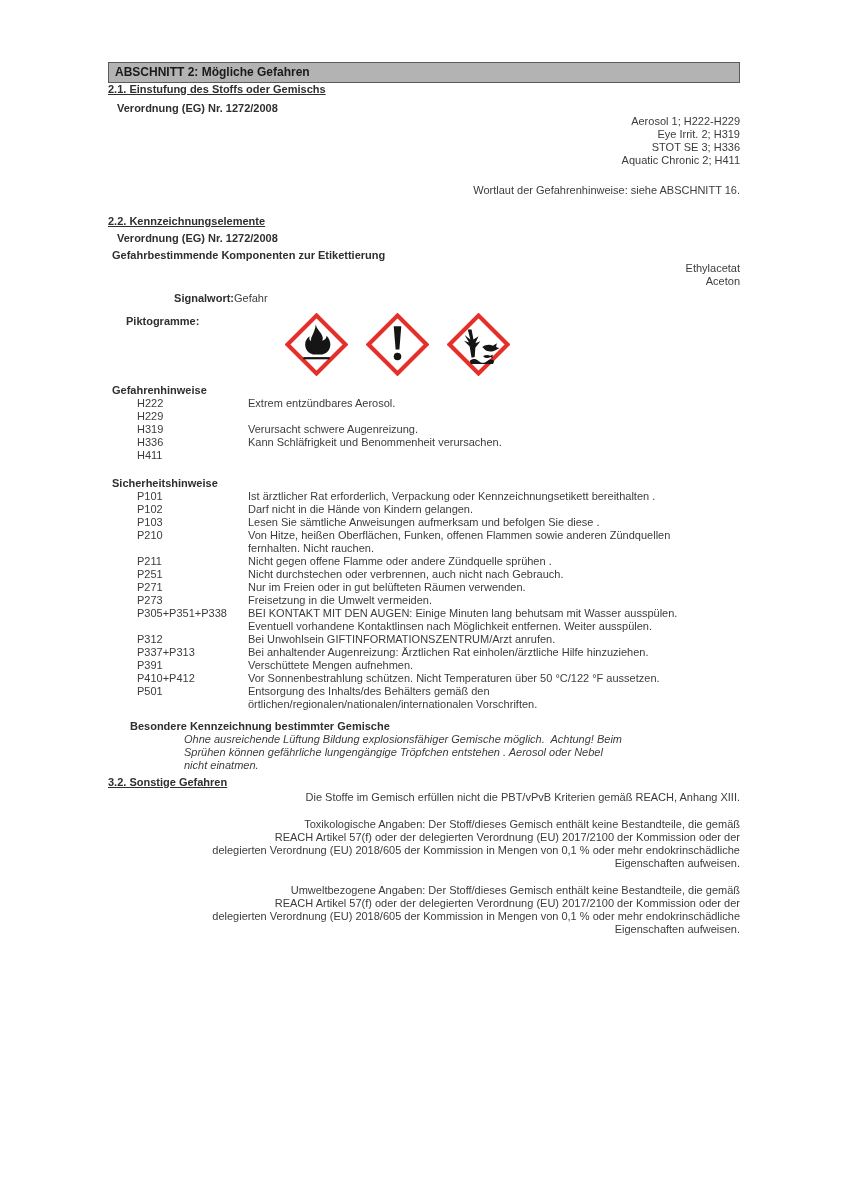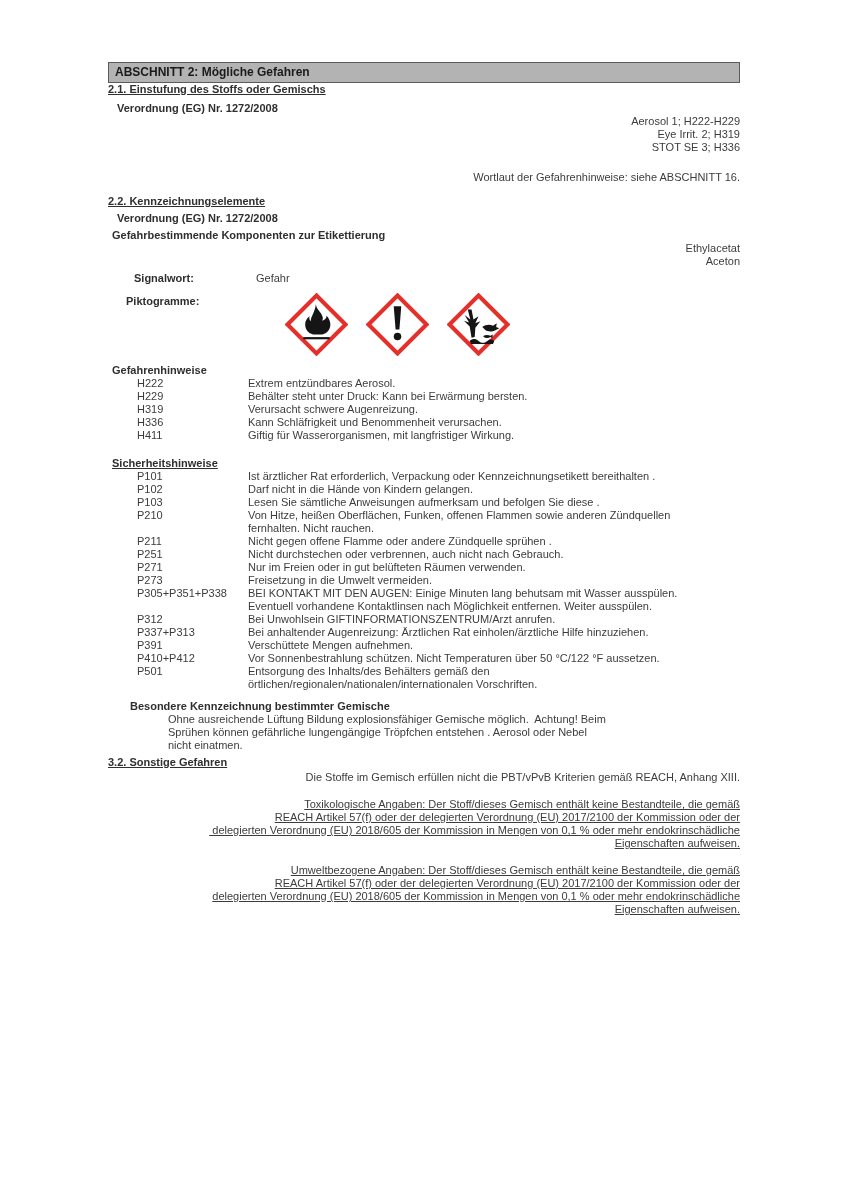--- a/index.html
+++ b/index.html
@@ -26,49 +26,50 @@
   .bold{font-weight:bold;color:#2f2f2f;}
   .line{white-space:pre;}
   .ind9{margin-left:9px;}
   .ind10{margin-left:10px;}
   .ind18{margin-left:4px;}
   .ind29{margin-left:29px;text-align:right;}
   .row{display:flex;}
   .row .code{flex:none;margin-left:29px;width:111px;}
   .row .stext{flex:1;}
   .lv{display:flex;}
-  .lv .label{flex:none;margin-left:26px;width:122px;font-weight:bold;color:#2f2f2f;}
+  .lv .label{flex:none;margin-left:4px;width:122px;font-weight:bold;color:#2f2f2f;text-align:right;}
   .picto-row{display:flex;align-items:flex-start;}
   .picto-strip{display:flex;margin-left:1px;gap:18px;}
   .picto{width:63px;height:63px;}
   .mt-title1{}
   .mt4{margin-top:4px;}
-  .mt5{margin-top:11px;}
+  .mt5{margin-top:18px;}
   .mt6{margin-top:6px;}
   .mt8{margin-top:8px;gap:36px;}
   .mt9{margin-top:9px;padding-left:12px;}
-  .mt14{margin-top:14px;text-decoration:underline;}
+  .mt14{margin-top:14px;}
   .mt17{margin-top:17px;}
 </style>
 </head>
 <body>
 
 <div class="page">
   <div class="content">
 
     <div class="section-bar">
       <span>ABSCHNITT 2: Mögliche Gefahren</span>
     </div>
 
     <div class="h-underline mt-title1 line">2.1. Einstufung des Stoffs oder Gemischs</div>
     <div class="bold ind9 mt6 line">Verordnung (EG) Nr. 1272/2008</div>
     <div class="ind29">
       <div class="line">Aerosol 1; H222-H229</div>
       <div class="line">Eye Irrit. 2; H319</div>
       <div class="line">STOT SE 3; H336</div>
+      <div class="line">Aquatic Chronic 2; H411</div>
     </div>
     <div class="ind29 mt17 line">Wortlaut der Gefahrenhinweise: siehe ABSCHNITT 16.</div>
 
     <div class="h-underline mt5 line">2.2. Kennzeichnungselemente</div>
     <div class="bold ind9 mt4 line">Verordnung (EG) Nr. 1272/2008</div>
     <div class="bold ind18 mt4 line">Gefahrbestimmende Komponenten zur Etikettierung</div>
     <div class="ind29">
       <div class="line">Ethylacetat</div>
       <div class="line">Aceton</div>
     </div>
@@ -105,33 +106,31 @@
     </div>
 
     <div class="bold ind18 mt8 line">Gefahrenhinweise</div>
     <div>
       <div class="row">
         <div class="code line">H222</div>
         <div class="stext line">Extrem entzündbares Aerosol.</div>
       </div>
       <div class="row">
         <div class="code line">H229</div>
-        <div class="stext line">Behälter steht unter Druck: Kann bei Erwärmung bersten.</div>
       </div>
       <div class="row">
         <div class="code line">H319</div>
         <div class="stext line">Verursacht schwere Augenreizung.</div>
       </div>
       <div class="row">
         <div class="code line">H336</div>
         <div class="stext line">Kann Schläfrigkeit und Benommenheit verursachen.</div>
       </div>
       <div class="row">
         <div class="code line">H411</div>
-        <div class="stext line">Giftig für Wasserorganismen, mit langfristiger Wirkung.</div>
       </div>
     </div>
 
     <div class="bold ind18 mt14 line" style="margin-top:15px;">Sicherheitshinweise</div>
     <div>
       <div class="row">
         <div class="code line">P101</div>
         <div class="stext">
             <div class="line">Ist ärztlicher Rat erforderlich, Verpackung oder Kennzeichnungsetikett bereithalten .</div>
           </div>
@@ -213,21 +212,21 @@
       <div class="row">
         <div class="code line">P501</div>
         <div class="stext">
           <div class="line">Entsorgung des Inhalts/des Behälters gemäß den</div>
           <div class="line">örtlichen/regionalen/nationalen/internationalen Vorschriften.</div>
         </div>
       </div>
     </div>
 
     <div class="bold ind10 mt9 line">Besondere Kennzeichnung bestimmter Gemische</div>
-    <div style="margin-left:60px;">
+    <div style="margin-left:76px;font-style:italic;">
       <div class="line">Ohne ausreichende Lüftung Bildung explosionsfähiger Gemische möglich.  Achtung! Beim</div>
       <div class="line">Sprühen können gefährliche lungengängige Tröpfchen entstehen . Aerosol oder Nebel</div>
       <div class="line">nicht einatmen.</div>
     </div>
 
     <div class="h-underline mt4 line">3.2. Sonstige Gefahren</div>
     <div class="ind29 line" style="margin-top:2px;">Die Stoffe im Gemisch erfüllen nicht die PBT/vPvB Kriterien gemäß REACH, Anhang XIII.</div>
 
     <div class="ind29 mt14">
       <div class="line">Toxikologische Angaben: Der Stoff/dieses Gemisch enthält keine Bestandteile, die gemäß</div>

